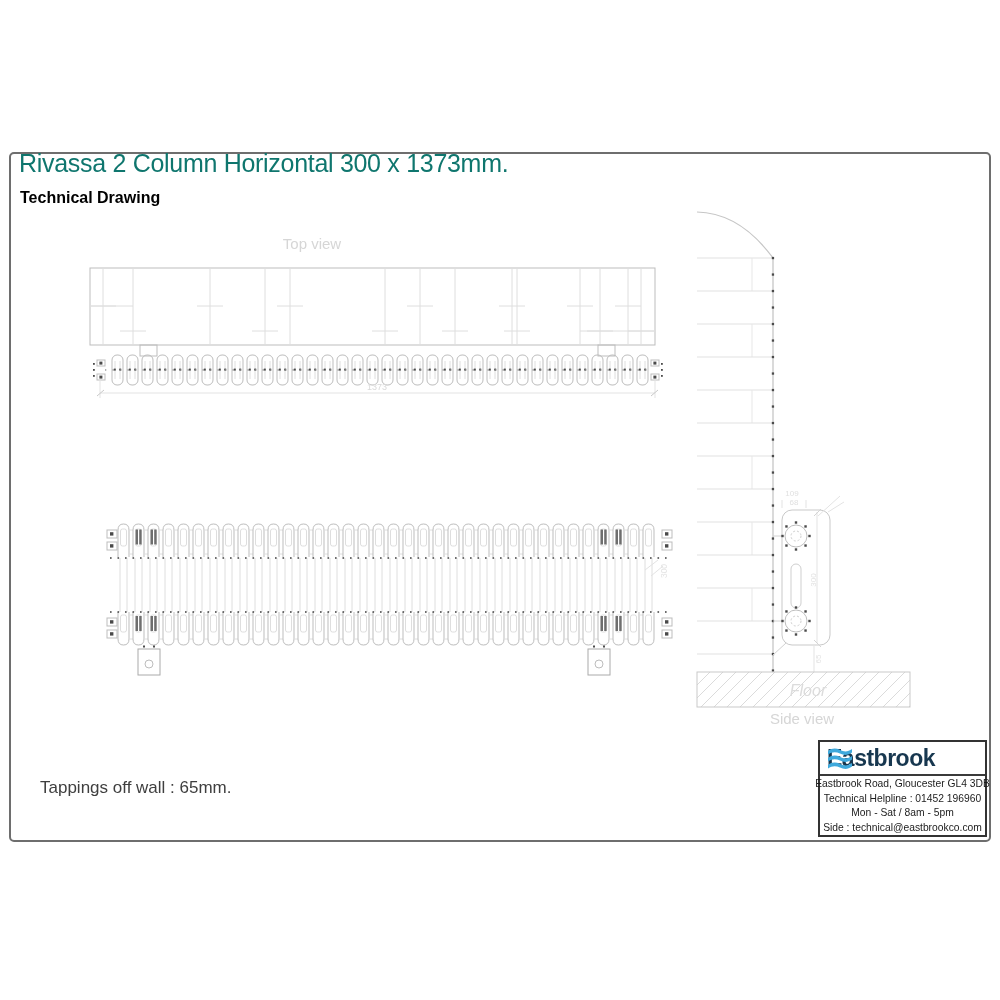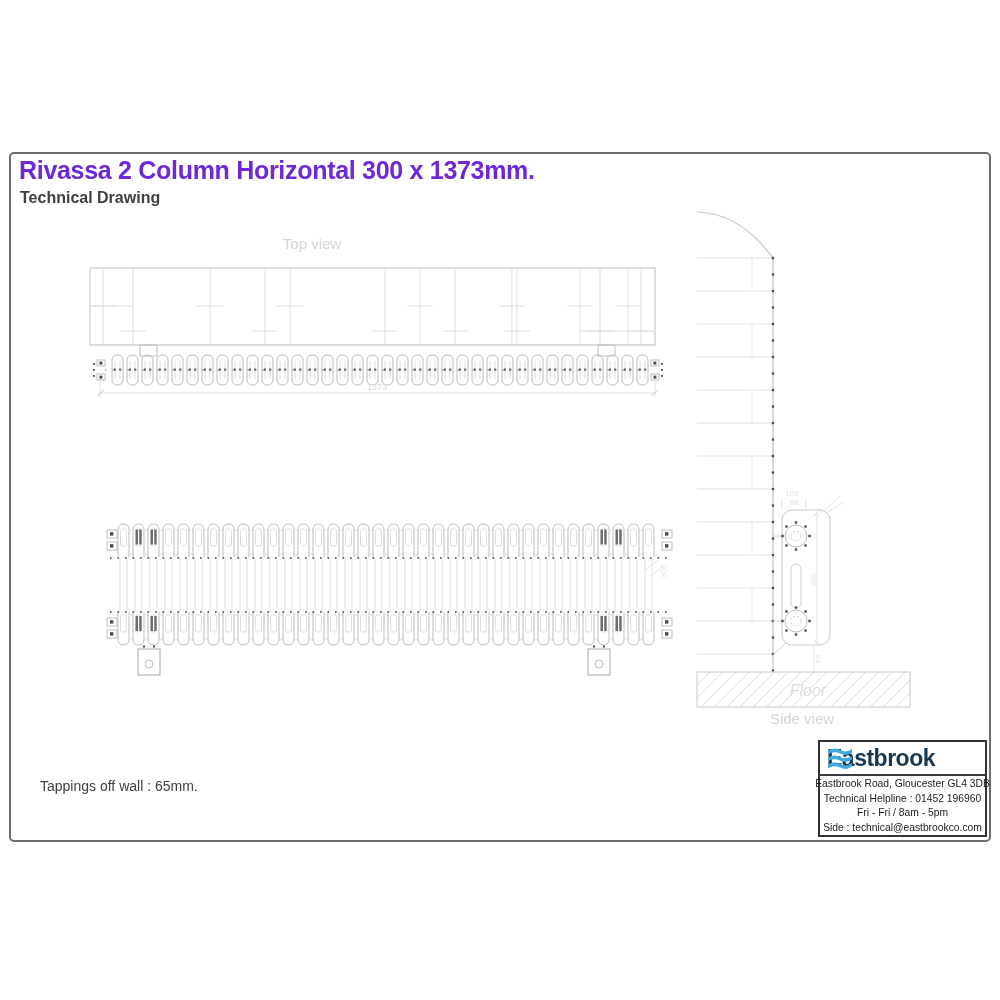--- a/index.html
+++ b/index.html
@@ -1,23 +1,23 @@
 <!DOCTYPE html>
 <html><head>
 <meta charset="utf-8">
 <style>
   html,body{margin:0;padding:0;background:#ffffff;}
   body{width:1000px;height:1000px;position:relative;overflow:hidden;
        font-family:"Liberation Sans","DejaVu Sans",sans-serif;}
   .frame{position:absolute;left:9px;top:152px;width:978px;height:686px;
          border:2px solid #6e6e6e;border-radius:5px;background:#fff;}
-  .title{position:absolute;left:19px;top:156px;font-size:25px;font-weight:bold;
-         color:#6d28d9;letter-spacing:-0.3px;}
-  .subtitle{position:absolute;left:20px;top:189px;font-size:16px;font-weight:bold;color:#404040;}
-  .note{position:absolute;left:40px;top:778px;font-size:14px;color:#3f3f3f;}
+  .title{position:absolute;left:19px;top:149px;font-size:25px;font-weight:normal;
+         color:#0f766e;letter-spacing:-0.3px;}
+  .subtitle{position:absolute;left:20px;top:189px;font-size:16px;font-weight:bold;color:#000000;}
+  .note{position:absolute;left:40px;top:778px;font-size:17px;color:#3f3f3f;}
   svg{position:absolute;overflow:visible;}
   #tv{left:85px;top:232px;}
   #fv{left:100px;top:508px;}
   #sv{left:690px;top:200px;}
   .brandbox{position:absolute;left:818px;top:740px;width:169px;height:97px;
             border:2px solid #333;background:#fff;box-sizing:border-box;
             display:flex;flex-direction:column;}
   .brandrow{display:flex;align-items:center;justify-content:space-between;
             padding:3px 7px 2px 7px;border-bottom:2px solid #3a3a3a;}
   .brandname{font-size:23px;font-weight:bold;color:#17374f;letter-spacing:-0.5px;}
@@ -1023,15 +1023,15 @@
     <svg width="26" height="22" viewBox="0 0 26 22">
       <g fill="#3fa9dc">
         <path d="M1,3 C5,0 9,0 13,2 C17,4 21,4 25,1 L25,4.6 C21,7.6 17,7.6 13,5.6 C9,3.6 5,3.6 1,6.6 Z"></path>
         <path transform="translate(0,7)" d="M1,3 C5,0 9,0 13,2 C17,4 21,4 25,1 L25,4.6 C21,7.6 17,7.6 13,5.6 C9,3.6 5,3.6 1,6.6 Z"></path>
         <path transform="translate(0,14)" d="M1,3 C5,0 9,0 13,2 C17,4 21,4 25,1 L25,4.6 C21,7.6 17,7.6 13,5.6 C9,3.6 5,3.6 1,6.6 Z"></path>
       </g>
     </svg>
   </div>
   <div class="brandline">Eastbrook Road, Gloucester GL4 3DB</div>
   <div class="brandline">Technical Helpline : 01452 196960</div>
-  <div class="brandline">Fri - Fri / 8am - 5pm</div>
+  <div class="brandline">Mon - Sat / 8am - 5pm</div>
   <div class="brandline">Side : technical@eastbrookco.com</div>
 </div>
 
 </body></html>

